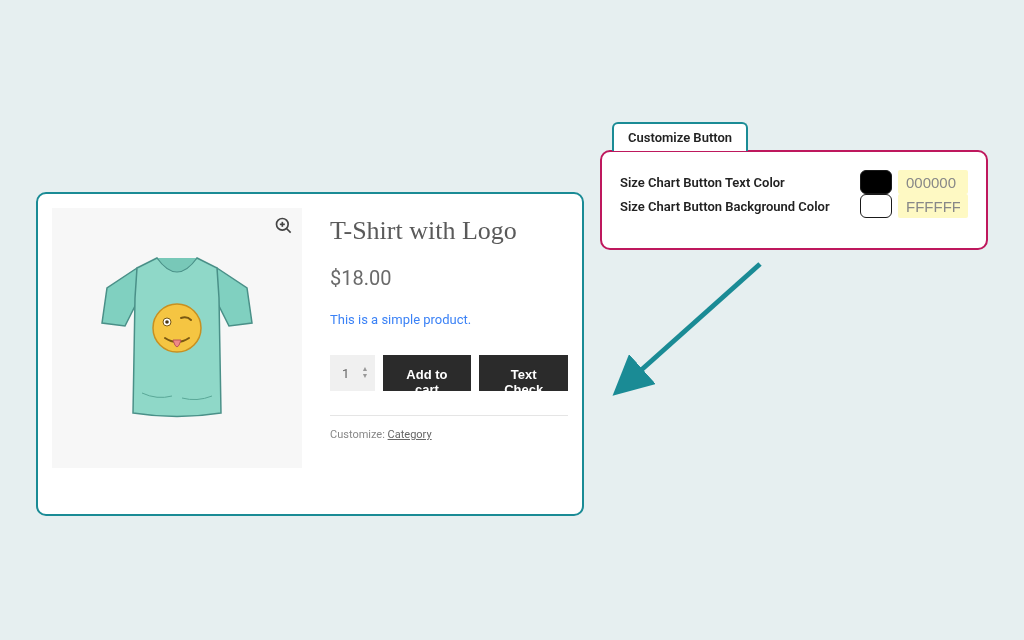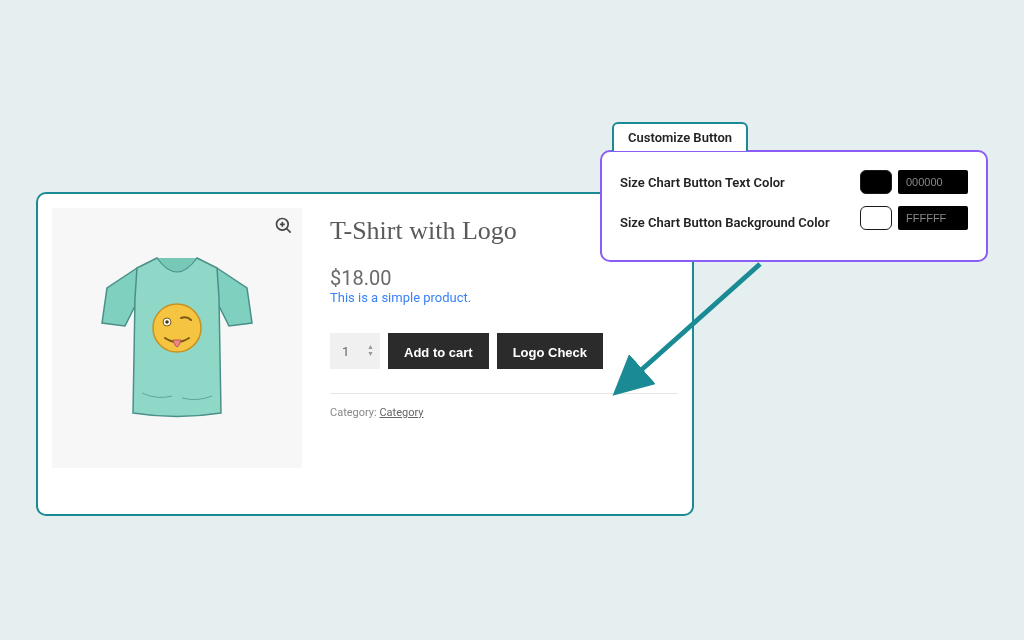--- a/index.html
+++ b/index.html
@@ -8,21 +8,21 @@
       background: #e6eff0;
       width: 1024px;
       height: 640px;
       position: relative;
       overflow: hidden;
     }
     .product-card {
       position: absolute;
       left: 36px;
       top: 192px;
-      width: 658px;
+      width: 548px;
       height: 324px;
       background: #fff;
       border: 2px solid #1a8b95;
       border-radius: 10px;
       display: flex;
       padding: 14px;
       gap: 28px;
     }
     .product-image-wrap {
       width: 250px;
@@ -52,20 +52,21 @@
     .product-title {
       font-size: 26px;
       font-weight: 400;
       color: #5a5a5a;
       margin-bottom: 20px;
       font-family: Georgia, serif;
     }
     .product-price {
       font-size: 20px;
       color: #6a6a6a;
+      margin-bottom: 22px;
     }
     .product-desc {
       font-size: 13px;
       color: #3b82f6;
       margin-bottom: 28px;
     }
     .cart-row {
       display: flex;
       gap: 8px;
       margin-bottom: 24px;
@@ -112,44 +113,43 @@
     .meta-link {
       text-decoration: underline;
       color: #666;
     }
     .popover {
       position: absolute;
       left: 600px;
       top: 150px;
       width: 388px;
       background: #fff;
-      border: 2px solid #8b5cf6;
+      border: 2px solid #be185d;
       border-radius: 10px;
       padding: 18px 18px 14px 18px;
     }
     .popover-tab {
       position: absolute;
       top: -30px;
       left: 10px;
       background: #fff;
       border: 2px solid #1a8b95;
       border-bottom: none;
       border-radius: 6px 6px 0 0;
       padding: 6px 14px;
       font-size: 13px;
       font-weight: 600;
       color: #222;
     }
     .color-row {
       display: flex;
       align-items: center;
       justify-content: space-between;
-      margin-bottom: 12px;
-    }
-    .color-row:last-child { margin-bottom: 16px; align-items: flex-end; }
+    }
+    .color-row:last-child { margin-bottom: 16px; }
     .color-label {
       font-size: 13px;
       font-weight: 600;
       color: #222;
     }
     .color-controls {
       display: flex;
       align-items: center;
       gap: 6px;
     }
@@ -157,23 +157,23 @@
       width: 32px;
       height: 24px;
       border-radius: 6px;
       border: 1.5px solid #1a1a1a;
     }
     .swatch-black { background: #000; }
     .swatch-white { background: #fff; }
     .hex-input {
       width: 70px;
       height: 24px;
-      background: #000000;
+      background: #fef9c3;
       border: none;
-      font-size: 11px;
+      font-size: 15px;
       color: #888;
       padding: 0 8px;
       border-radius: 2px;
     }
     .arrow {
       position: absolute;
       left: 600px;
       top: 254px;
       width: 180px;
       height: 150px;
@@ -220,26 +220,26 @@
 
     <div class="cart-row">
       <div class="qty-input">
         <span>1</span>
         <span class="qty-arrows">
           <span>▲</span>
             <span>▼</span>
         </span>
       </div>
       <button class="btn-dark">Add to cart</button>
-      <button class="btn-dark">Logo Check</button>
+      <button class="btn-dark">Text Check</button>
     </div>
 
     <div class="divider"></div>
     <div class="meta-row">
-      <span>Category:</span>
+      <span>Customize:</span>
       <span class="meta-link">Category</span>
     </div>
   </div>
 </div>
 
 <div class="popover">
   <div class="popover-tab">Customize Button</div>
 
   <div class="color-row">
     <span class="color-label">Size Chart Button Text Color</span>

